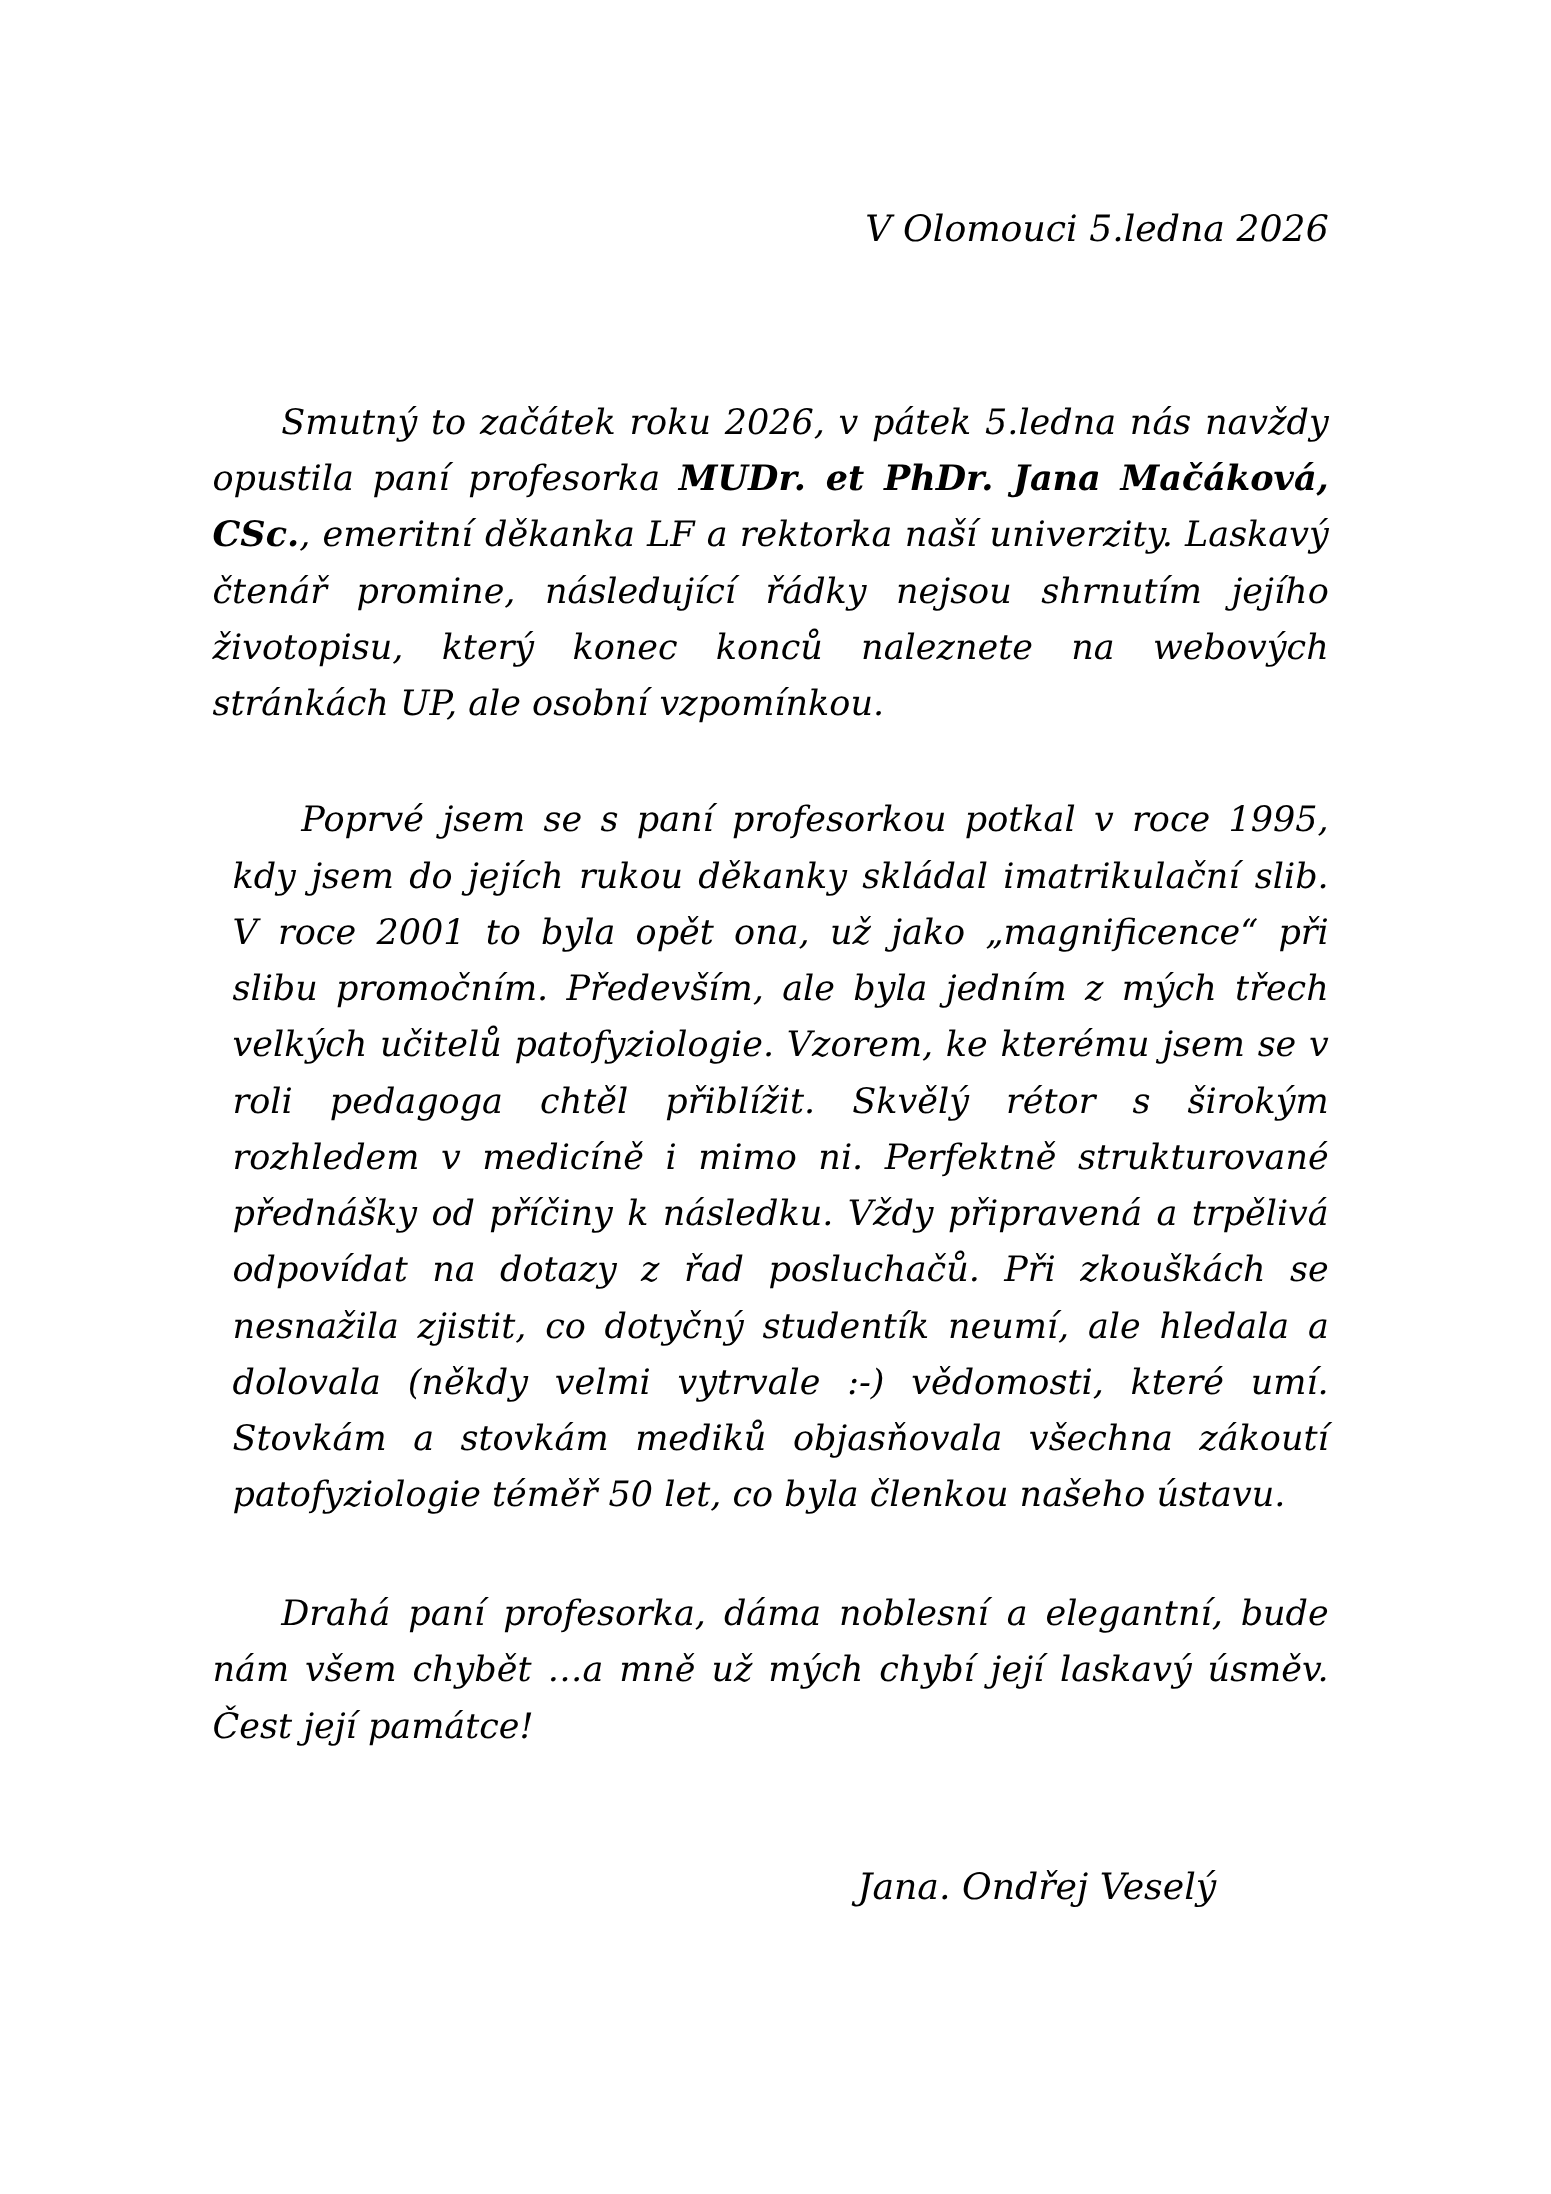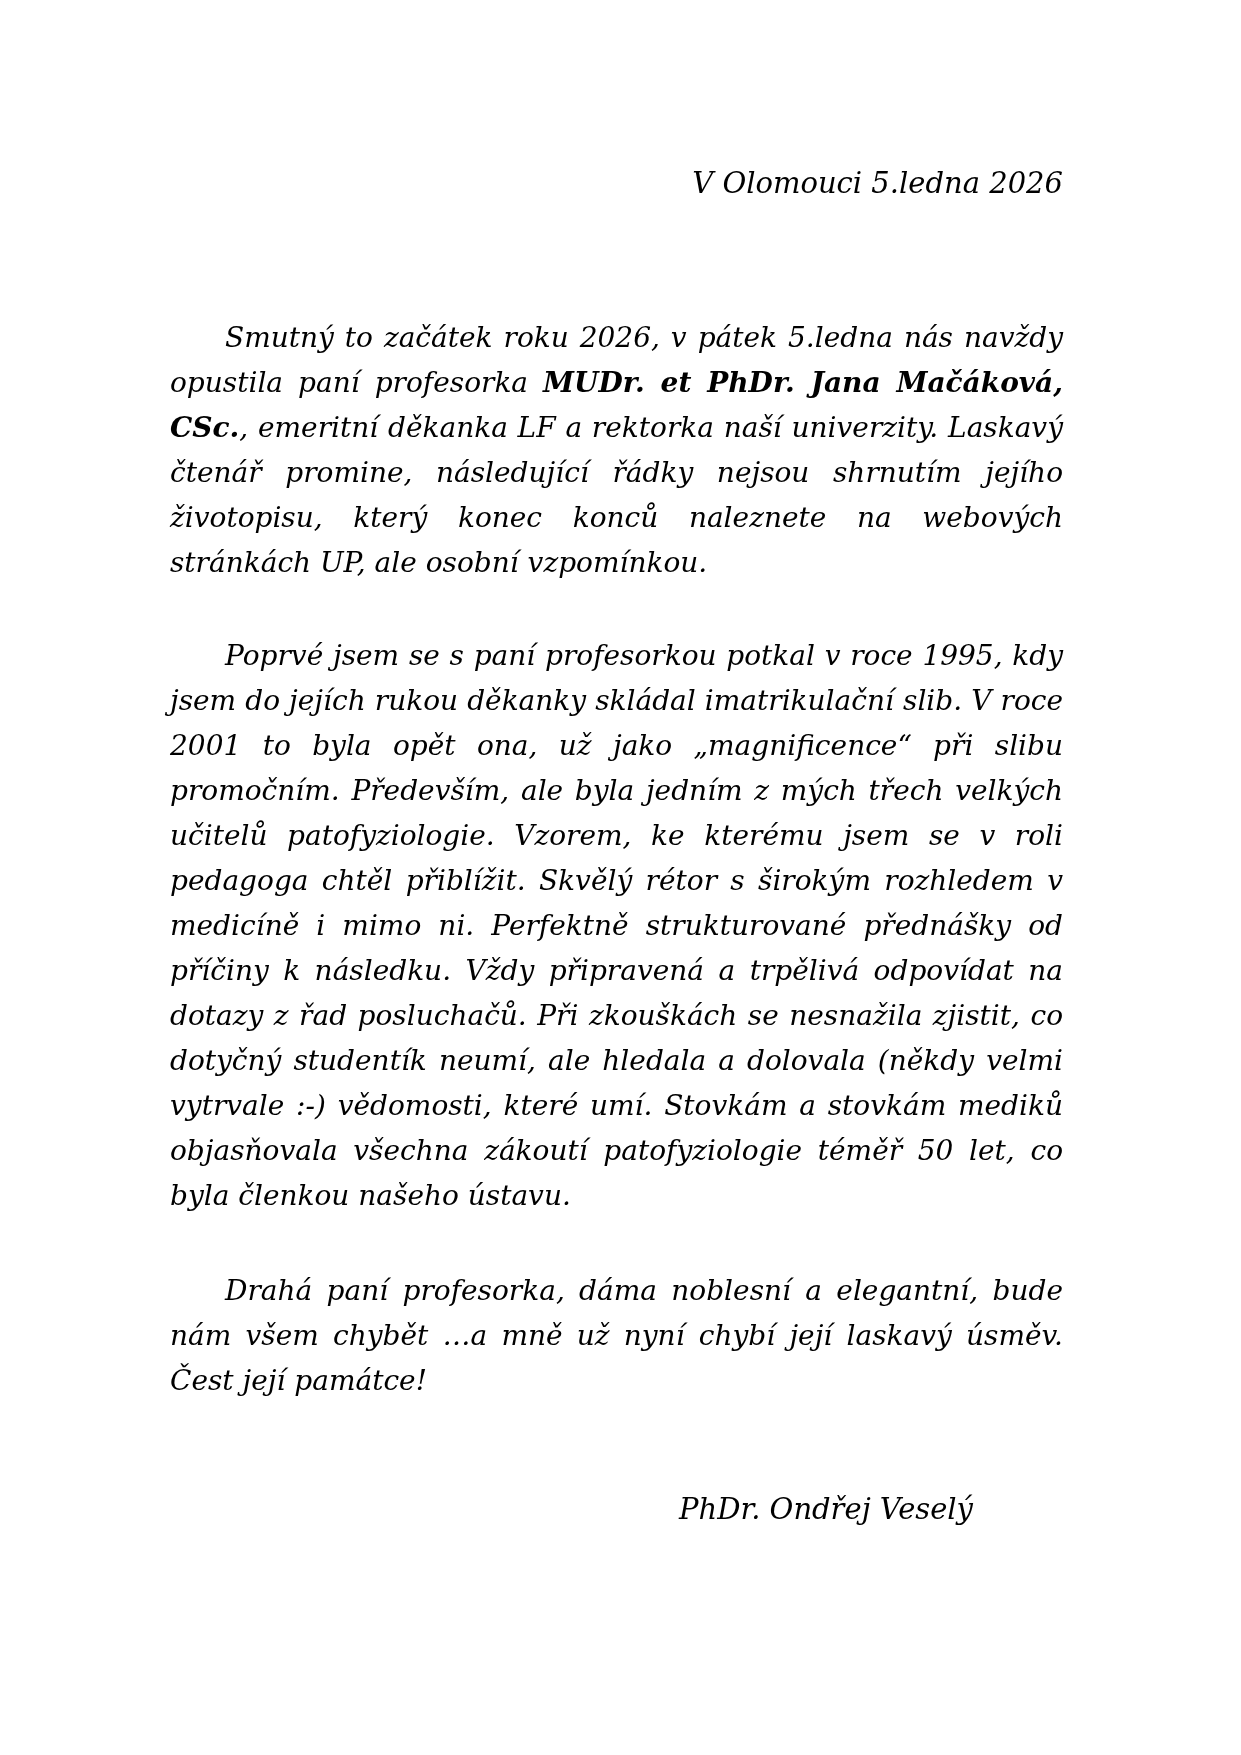--- a/index.html
+++ b/index.html
@@ -29,21 +29,21 @@
     white-space: nowrap;
   }
   .para {
     margin: 0;
     font-size: 28px;
     line-height: 45px;
     text-align: justify;
     text-indent: 55px;
   }
   .p1 { margin-top: 112px; }
-  .p2 { margin-top: 48px; }
+  .p2 { margin-top: 48px; margin-left: 16px; }
   .p3 { margin-top: 50px; }
   .bold { font-weight: bold; }
   .signature {
     margin: 84px 90px 0 0;
     font-size: 29px;
     line-height: 45px;
     text-align: right;
     white-space: nowrap;
   }
 </style>
@@ -51,17 +51,17 @@
 <body>
 
 <div class="page">
 
   <p class="dateline">V Olomouci 5.ledna 2026</p>
 
   <p class="para p1"><span>Smutný to začátek roku 2026, v pátek 5.ledna nás navždy opustila paní profesorka </span><span class="bold">MUDr. et PhDr. Jana Mačáková, CSc.</span><span>, emeritní děkanka LF a rektorka naší univerzity. Laskavý čtenář promine, následující řádky nejsou shrnutím jejího životopisu, který konec konců naleznete na webových stránkách UP, ale osobní vzpomínkou.</span></p>
 
   <p class="para p2">Poprvé jsem se s paní profesorkou potkal v roce 1995, kdy jsem do jejích rukou děkanky skládal imatrikulační slib. V roce 2001 to byla opět ona, už jako „magnificence“ při slibu promočním. Především, ale byla jedním z mých třech velkých učitelů patofyziologie. Vzorem, ke kterému jsem se v roli pedagoga chtěl přiblížit. Skvělý rétor s širokým rozhledem v medicíně i mimo ni. Perfektně strukturované přednášky od příčiny k následku. Vždy připravená a trpělivá odpovídat na dotazy z řad posluchačů. Při zkouškách se nesnažila zjistit, co dotyčný studentík neumí, ale hledala a dolovala (někdy velmi vytrvale :-) vědomosti, které umí. Stovkám a stovkám mediků objasňovala všechna zákoutí patofyziologie téměř 50 let, co byla členkou našeho ústavu.</p>
 
-  <p class="para p3">Drahá paní profesorka, dáma noblesní a elegantní, bude nám všem chybět …a mně už nyní chybí její laskavý úsměv. Čest její památce!</p>
+  <p class="para p3">Drahá paní profesorka, dáma noblesní a elegantní, bude nám všem chybět …a mně už mých chybí její laskavý úsměv. Čest její památce!</p>
 
-  <p class="signature">PhDr. Ondřej Veselý</p>
+  <p class="signature">Jana. Ondřej Veselý</p>
 
 </div>
 
 </body></html>

